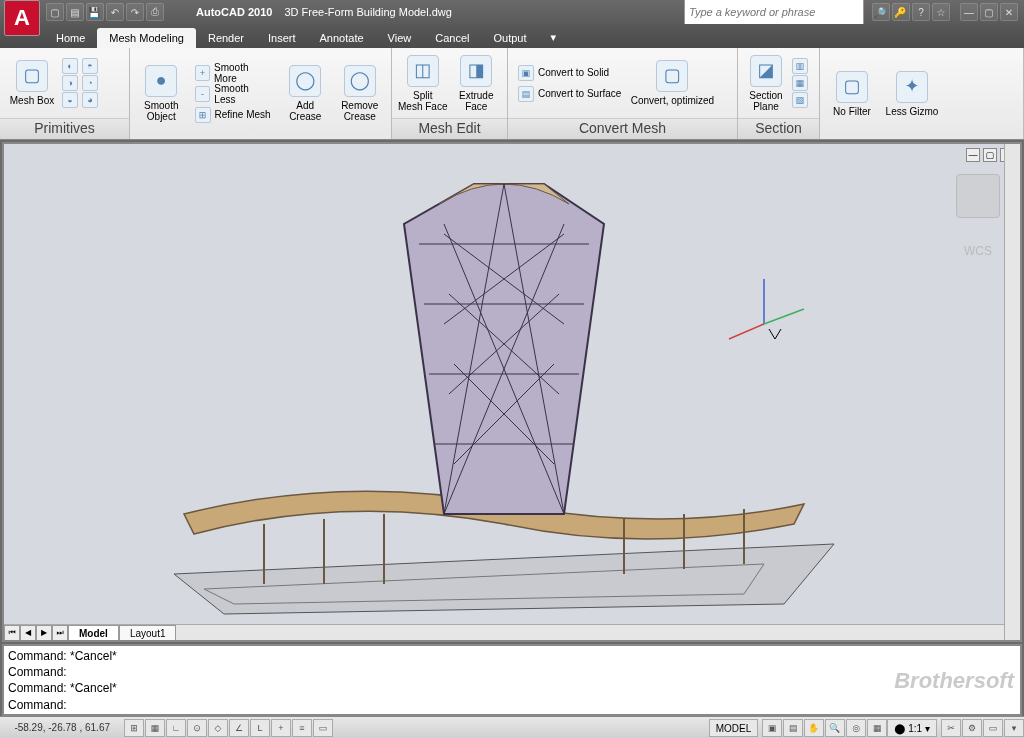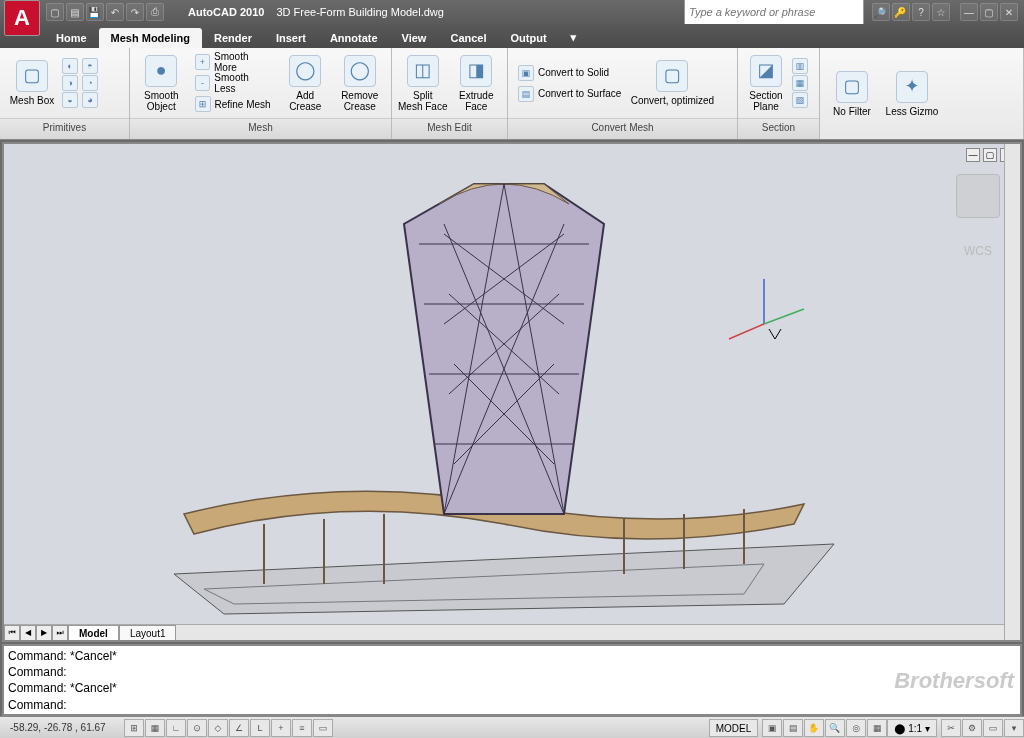--- a/index.html
+++ b/index.html
@@ -3,37 +3,37 @@
 <meta charset="utf-8">
 <style>
 * { margin: 0; padding: 0; box-sizing: border-box; font-family: "Segoe UI", Tahoma, sans-serif; }
 body { width: 1024px; height: 738px; background: #6b6b6b; overflow: hidden; display: flex; flex-direction: column; }
 
 
 .titlebar { height: 24px; background: linear-gradient(#6a6a6a,#5a5a5a); display: flex; align-items: center; color: #fff; font-size: 11px; }
 .app-logo { width: 36px; height: 36px; background: #c8102e; display:flex;align-items:center;justify-content:center;color:#fff;font-weight:bold;font-size:22px;border-radius:2px;position:relative;top:6px;left:4px;z-index:10;border:1px solid #999; }
 .qat { display:flex; gap:2px; margin-left:10px; }
 .qat-btn { width:18px;height:18px;background:rgba(255,255,255,.08);border:1px solid rgba(255,255,255,.15);border-radius:2px;display:flex;align-items:center;justify-content:center;color:#ddd;font-size:10px;cursor:pointer; }
-.title-text { margin-left:24px; font-weight:bold; }
+.title-text { margin-left:32px; font-weight:bold; }
 .doc-text { margin-left:12px; }
 .search-box { margin-left:auto; margin-right:8px; }
 .search-box input { width:180px;height:32px;font-size:11px;font-style:italic;color:#888;padding:0 4px;border:1px solid #999;background:#fff; }
 .win-btns { display:flex; gap:2px; margin-right:6px; }
 .info-btns { display:flex; gap:2px; margin-right:10px; }
 
 
-.menubar { height:24px; background:linear-gradient(#595959,#4a4a4a); display:flex; align-items:flex-end; padding-left:44px;font-weight:bold; }
+.menubar { height:24px; background:linear-gradient(#595959,#4a4a4a); display:flex; align-items:flex-end; padding-left:44px; }
 .menu-tab { padding:4px 12px; color:#fff; font-size:11px; cursor:pointer; border-radius:3px 3px 0 0; }
 .menu-tab.active { background:#f5f5f5; color:#000; }
 
 
 .ribbon { height:92px; background:linear-gradient(#f8f8f8,#e8e8e8); display:flex; border-bottom:1px solid #888; }
 .ribbon-panel { border-right:1px solid #bbb; display:flex; flex-direction:column; }
 .panel-body { flex:1; display:flex; align-items:center; padding:2px 6px; gap:4px; }
-.panel-title { height:30px; background:linear-gradient(#e8e8e8,#d8d8d8); font-size:10px; text-align:center; line-height:18px; color:#444; border-top:1px solid #ccc; }
+.panel-title { height:30px; background:linear-gradient(#e8e8e8,#d8d8d8); font-size:14px; text-align:center; line-height:18px; color:#444; border-top:1px solid #ccc; }
 .big-btn { display:flex; flex-direction:column; align-items:center; justify-content:center; width:52px; height:66px; cursor:pointer; font-size:10px; text-align:center; line-height:1.1; border-radius:3px; }
 .big-icon { width:32px;height:32px;background:#e8f0f8;border:1px solid #b8c8d8;border-radius:4px;margin-bottom:3px;display:flex;align-items:center;justify-content:center;font-size:18px;color:#5080b0; }
 .small-btn { display:flex;align-items:center;gap:4px;height:20px;padding:0 4px;font-size:10px;cursor:pointer;border-radius:2px; }
 .small-icon { width:16px;height:16px;background:#e8f0f8;border:1px solid #b8c8d8;border-radius:2px;display:flex;align-items:center;justify-content:center;font-size:9px;color:#5080b0; }
 .vcol { display:flex;flex-direction:column;gap:1px; }
 
 
 .viewport { flex:1; background:#d6d9e0; position:relative; border:2px solid #888; margin:2px; overflow:hidden; }
 .vp-ctrl { position:absolute; top:4px; right:6px; display:flex; gap:3px; }
 .vp-cb { width:14px;height:14px;background:#eee;border:1px solid #888;font-size:9px;line-height:12px;text-align:center;cursor:pointer; }
@@ -46,21 +46,21 @@
 .nav-arrow { width:16px;height:16px;border:1px solid #999;background:#eee;font-size:8px;line-height:14px;text-align:center;cursor:pointer; }
 
 
 .building { position:absolute; left:140px; top:20px; width:720px; height:470px; }
 .building svg { width:100%; height:100%; }
 
 
 .cmdwin { height:72px; background:#fff; border:2px solid #888; margin:0 2px; overflow:auto; font-family:"Courier New",monospace; font-size:12px; padding:2px 4px; line-height:1.35; }
 
 
-.statusbar { height:22px; background:linear-gradient(#e8e8e8,#d0d0d0); display:flex; align-items:center; font-size:10px; border-top:1px solid #888; }
+.statusbar { height:22px; background:linear-gradient(#e8e8e8,#d0d0d0); display:flex; align-items:center; font-size:10px; border-top:1px solid #888;text-align:right; }
 .coords { padding:0 10px; color:#333; min-width:120px; }
 .status-group { display:flex; gap:1px; margin-left:4px; }
 .st-btn { width:20px;height:18px;background:#e8e8e8;border:1px solid #aaa;display:flex;align-items:center;justify-content:center;font-size:9px;cursor:pointer;color:#555; }
 .st-label { padding:0 6px;height:18px;line-height:18px;border:1px solid #aaa;background:#e8e8e8;cursor:pointer; }
 .watermark { position:absolute; right:10px; bottom:44px; color:rgba(150,150,150,.5); font-size:22px; font-style:italic; font-weight:bold; pointer-events:none; }
 </style>
 </head>
 <body>
 
 <div class="titlebar">
@@ -149,21 +149,20 @@
         <div class="big-icon">◯</div>
         <span style="white-space:pre">Add
 Crease</span>
       </div>
       <div class="big-btn">
         <div class="big-icon">◯</div>
         <span style="white-space:pre">Remove
 Crease</span>
       </div>
     </div>
-    <div class="panel-title">Mesh</div>
   </div>
 
   <div class="ribbon-panel" style="width:116px">
     <div class="panel-body">
       <div class="big-btn">
         <div class="big-icon">◫</div>
         <span style="white-space:pre">Split
 Mesh Face</span>
       </div>
       <div class="big-btn">

